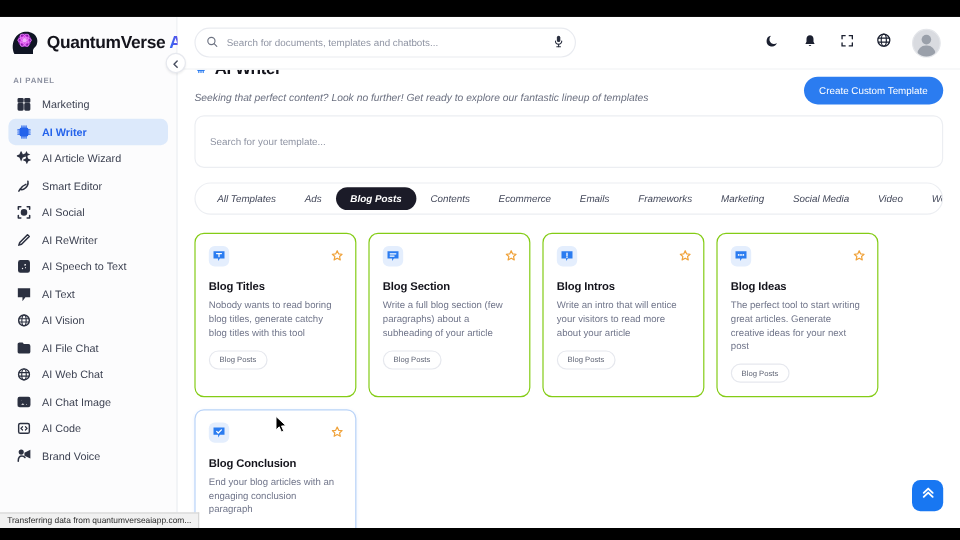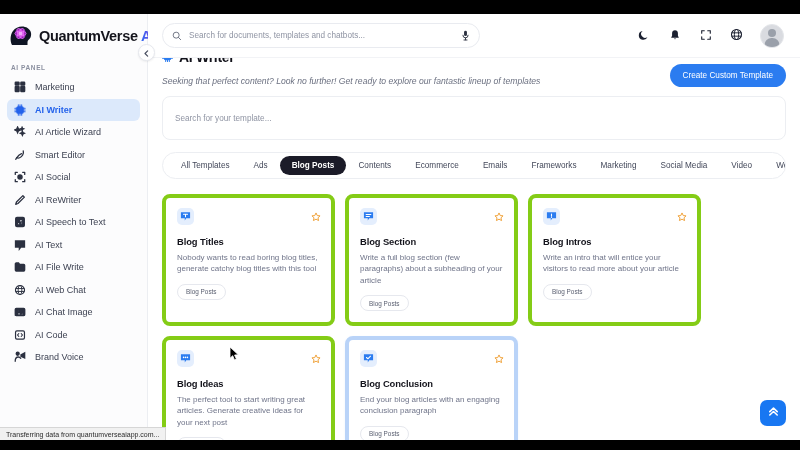--- a/index.html
+++ b/index.html
@@ -106,29 +106,29 @@
     font-family:"Liberation Sans",sans-serif; background:transparent;
   }
   .tpl-search input::placeholder { color:#8f94a3; }
 
   .tabs-wrap {
     margin-top:12px; height:27px; border:1px solid #eceef2; border-radius:14px;
     display:flex; align-items:center; padding:0 6px; overflow:hidden; background:#fff;
   }
   .tab {
     font-size:8.2px; color:#43485a; padding:5px 12px; border-radius:12px;
-    white-space:nowrap; cursor:pointer;
+    white-space:nowrap; cursor:pointer;font-style:italic;
   }
   .tab.active { background:#1b1b28; color:#fff; font-weight:600; }
 
   .cards {
     margin-top:15px; display:flex; flex-wrap:wrap; gap:10px;
   }
   .card {
-    width:173px; border:4px solid #84cc16; border-radius:8px;
+    width:135px; border:1px solid #84cc16; border-radius:8px;
     background:#fff; padding:10px 11px 11px 11px; position:relative;
     min-height:112px; cursor:pointer;
   }
   .card.hovered { border-color:#b9d3f8; box-shadow:0 1px 3px rgba(43,124,240,.08); }
   .card-icon {
     width:17px; height:17px; border-radius:5px; background:#e4eefd;
     display:flex; align-items:center; justify-content:center;
   }
   .star { position:absolute; right:10px; top:10px; cursor:pointer; }
   .card-title { font-size:9.4px; font-weight:700; color:#14141c; margin-top:11px; letter-spacing:-.1px; }
@@ -264,24 +264,34 @@
             <span class="ni" style="color:#2b3040">
               <svg width="12" height="12" viewBox="0 0 14 14">
                 <path d="M1.8 2.3 L12.2 2.3 L12.2 9.4 L7.9 9.4 L6.3 11.6 L6.3 9.4 L1.8 9.4 Z" fill="currentColor"></path>
               </svg>
             </span>
             <span>AI Text</span>
           </div>
           <div class="nav-item">
             <span class="ni" style="color:#2b3040">
               <svg width="12" height="12" viewBox="0 0 14 14">
+                <circle cx="7" cy="7" r="5.2" fill="none" stroke="currentColor" stroke-width="1.4"></circle>
+                <ellipse cx="7" cy="7" rx="2.1" ry="5.2" fill="none" stroke="currentColor" stroke-width="1.1"></ellipse>
+                <path d="M2 5.4 L12 5.4 M2 8.6 L12 8.6" stroke="currentColor" stroke-width="1.1"></path>
+              </svg>
+            </span>
+            <span>AI Vision</span>
+          </div>
+          <div class="nav-item">
+            <span class="ni" style="color:#2b3040">
+              <svg width="12" height="12" viewBox="0 0 14 14">
                 <path d="M1.6 3.4 A1 1 0 0 1 2.6 2.4 L5.3 2.4 L6.6 4 L11.4 4 A1 1 0 0 1 12.4 5 L12.4 10.6 A1 1 0 0 1 11.4 11.6 L2.6 11.6 A1 1 0 0 1 1.6 10.6 Z" fill="currentColor"></path>
               </svg>
             </span>
-            <span>AI File Write</span>
+            <span>AI File Chat</span>
           </div>
           <div class="nav-item">
             <span class="ni" style="color:#2b3040">
               <svg width="12" height="12" viewBox="0 0 14 14">
                 <circle cx="7" cy="7" r="5.3" fill="none" stroke="currentColor" stroke-width="1.3"></circle>
                 <ellipse cx="7" cy="7" rx="2.2" ry="5.3" fill="none" stroke="currentColor" stroke-width="1.1"></ellipse>
                 <path d="M1.9 5.3 L12.1 5.3 M1.9 8.7 L12.1 8.7" stroke="currentColor" stroke-width="1.1"></path>
               </svg>
             </span>
             <span>AI Web Chat</span>

